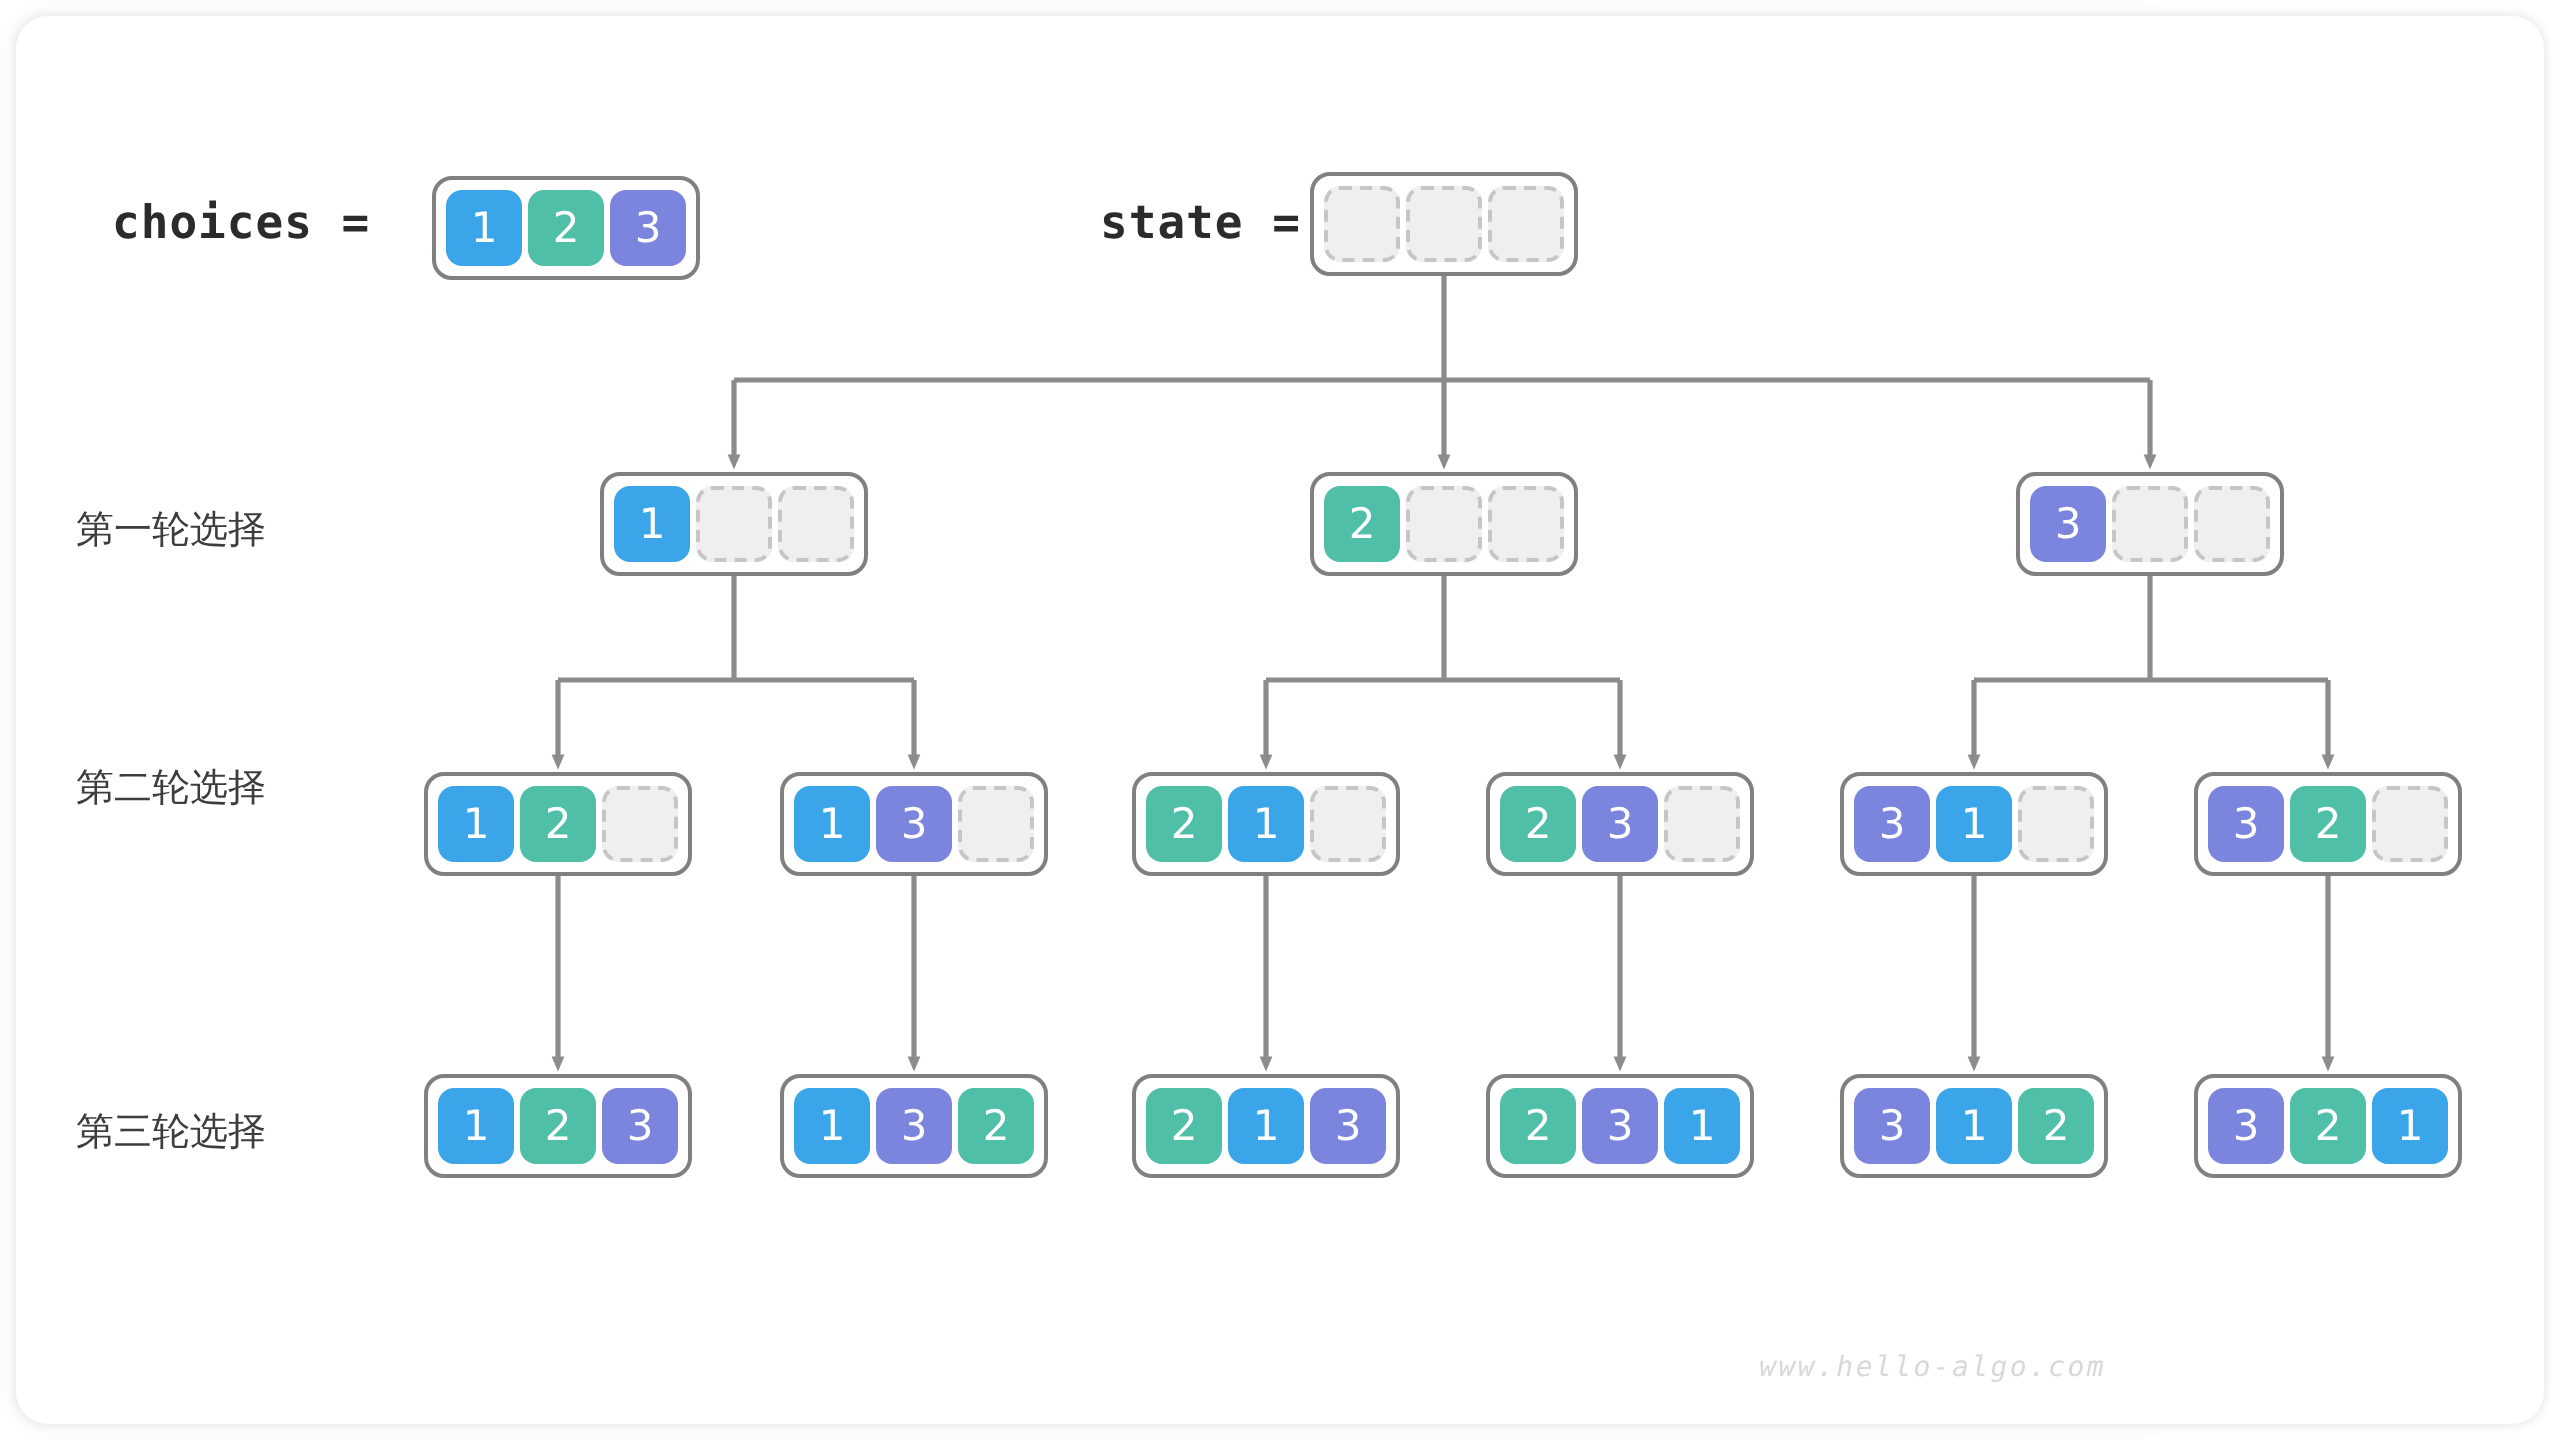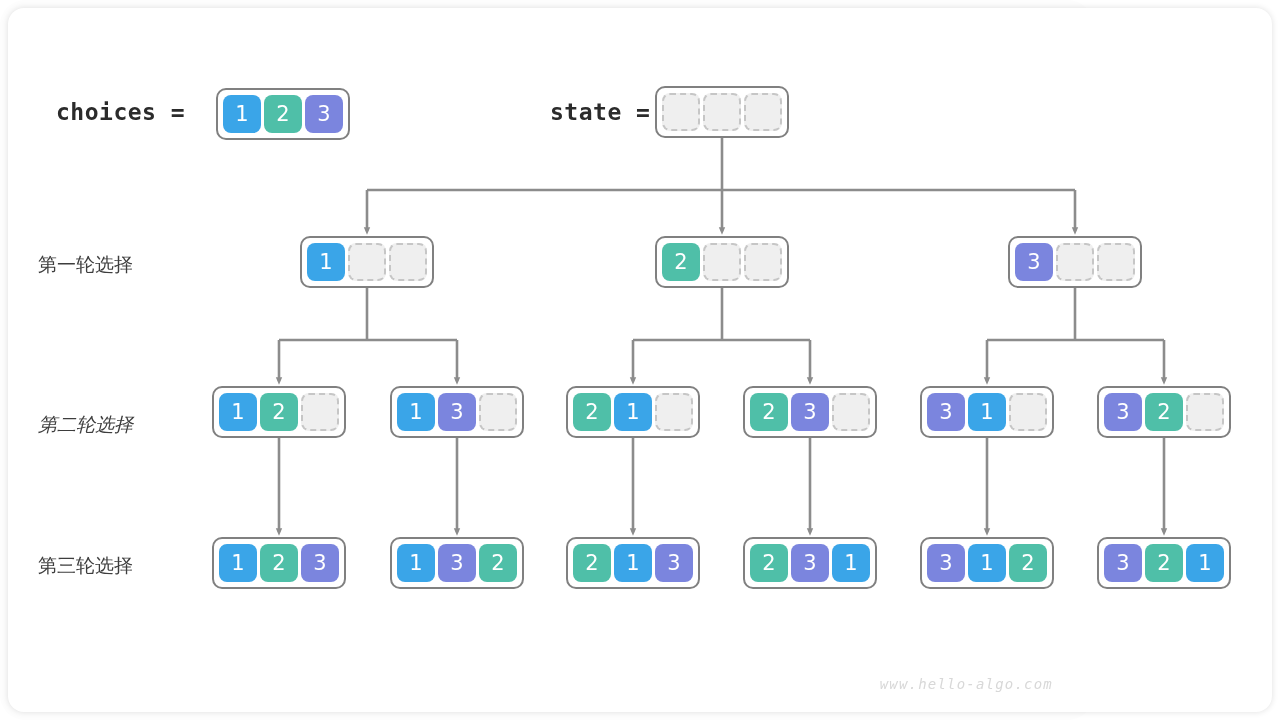--- a/index.html
+++ b/index.html
@@ -140,21 +140,21 @@
       <path d="M 810 438 L 810 532" marker-end="url(#arrowhead)"></path>
       <path d="M 987 438 L 987 532" marker-end="url(#arrowhead)"></path>
       <path d="M 1164 438 L 1164 532" marker-end="url(#arrowhead)"></path>
     </g>
   </svg>
 
   <div class="mono-label" style="left:56px; top:99px;">choices =</div>
   <div class="mono-label" style="left:550px; top:99px;">state =</div>
 
   <div class="row-label" style="left:38px; top:252px;">第一轮选择</div>
-  <div class="row-label" style="left:38px; top:412px;font-style:italic;">第二轮选择</div>
+  <div class="row-label" style="left:38px; top:381px;">第二轮选择</div>
   <div class="row-label" style="left:38px; top:553px;font-family:Liberation Mono, monospace;">第三轮选择</div>
 
   <div id="boxes">
       <div class="array-box" style="left: 216px; top: 88px;">
         <div class="cell v1">1</div>
         <div class="cell v2">2</div>
         <div class="cell v3">3</div>
       </div>
       <div class="array-box" style="left: 655px; top: 86px;">
         <div class="cell empty"></div>

